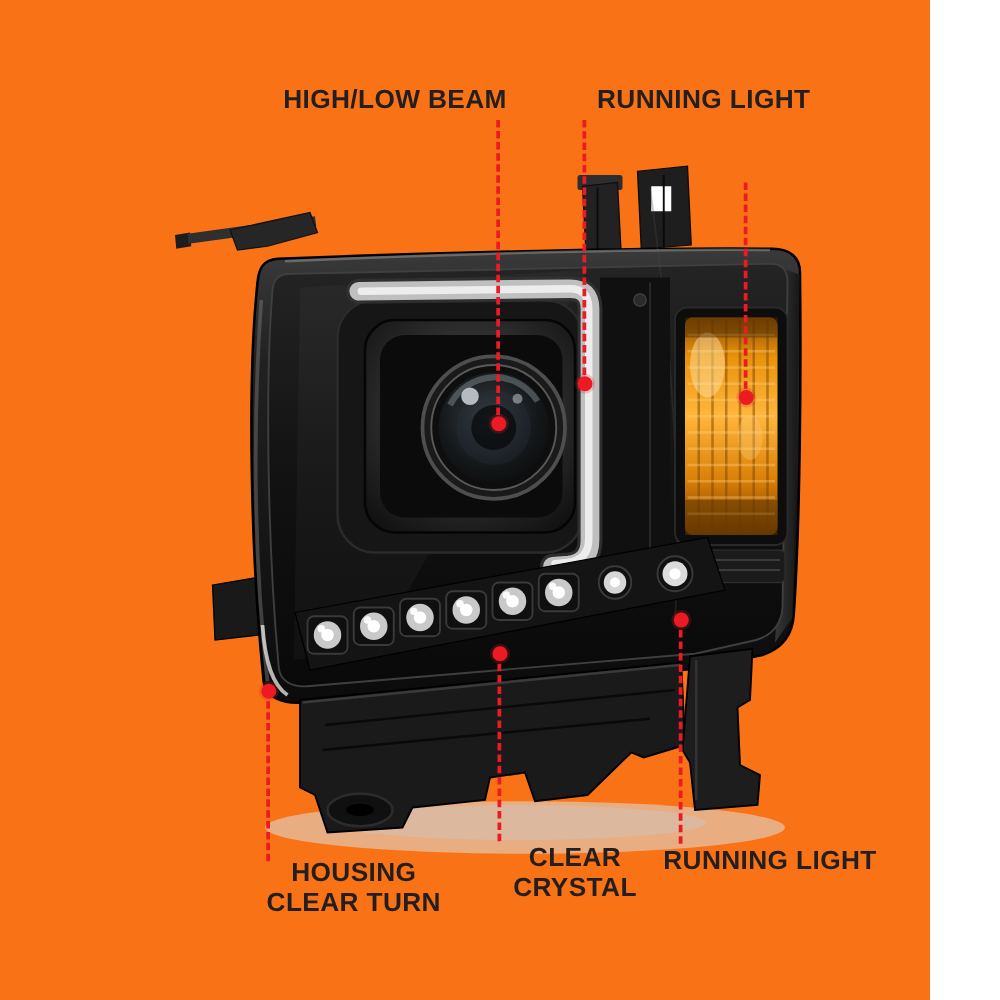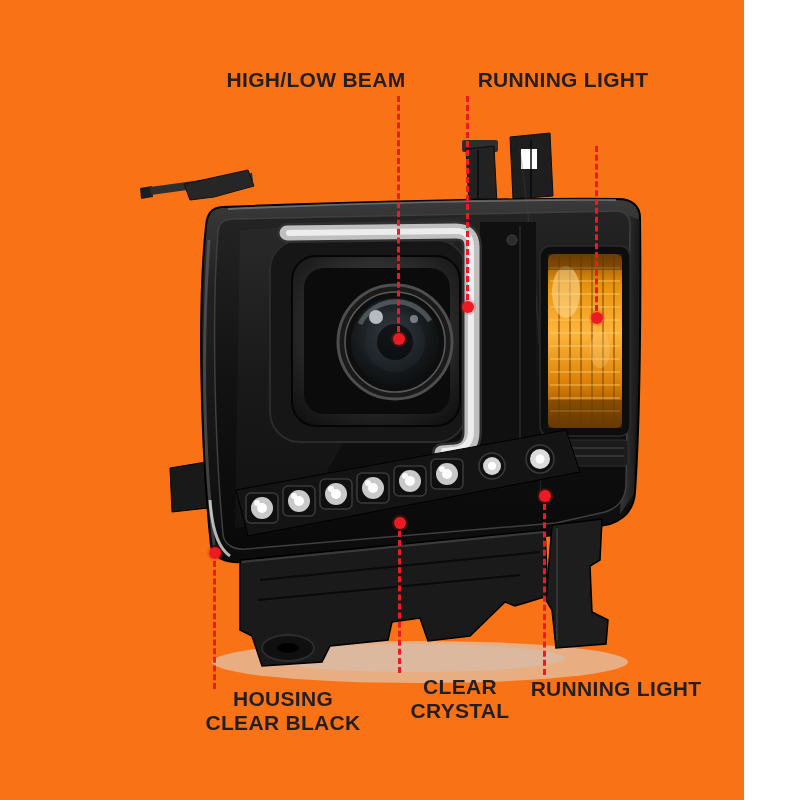--- a/index.html
+++ b/index.html
@@ -223,21 +223,21 @@
   <div class="dot" style="left:394px;top:517px"></div>
   <div class="dot" style="left:539px;top:490px"></div>
 
   <div class="label centered" style="left:316px;top:68px">HIGH/LOW BEAM</div>
 
   <div class="label centered" style="left:563px;top:68px">RUNNING LIGHT</div>
 
 
   <div class="label centered" style="left:283px;top:687px">
     <span class="line">HOUSING</span>
-    <span class="line">CLEAR BLACK</span>
+    <span class="line">CLEAR TURN</span>
   </div>
 
   <div class="label centered" style="left:460px;top:675px">
     <span class="line">CLEAR</span>
     <span class="line">CRYSTAL</span>
   </div>
 
   <div class="label centered" style="left:616px;top:677px">RUNNING LIGHT</div>
 
 </div>

